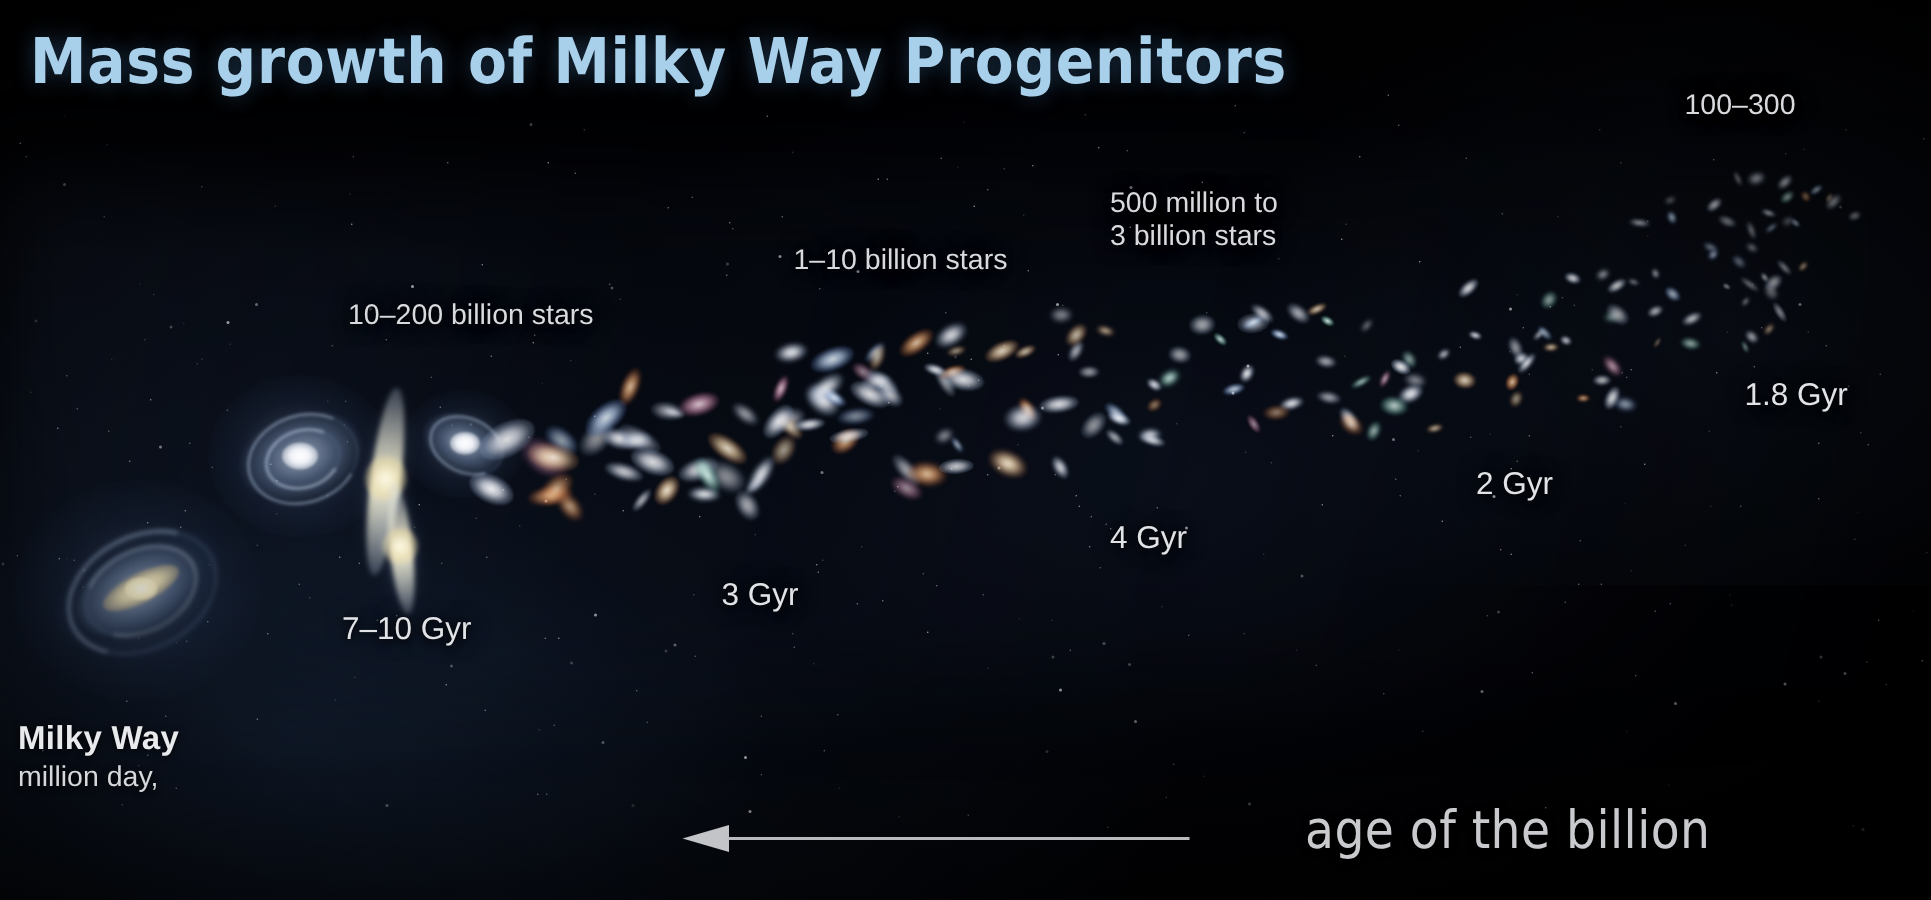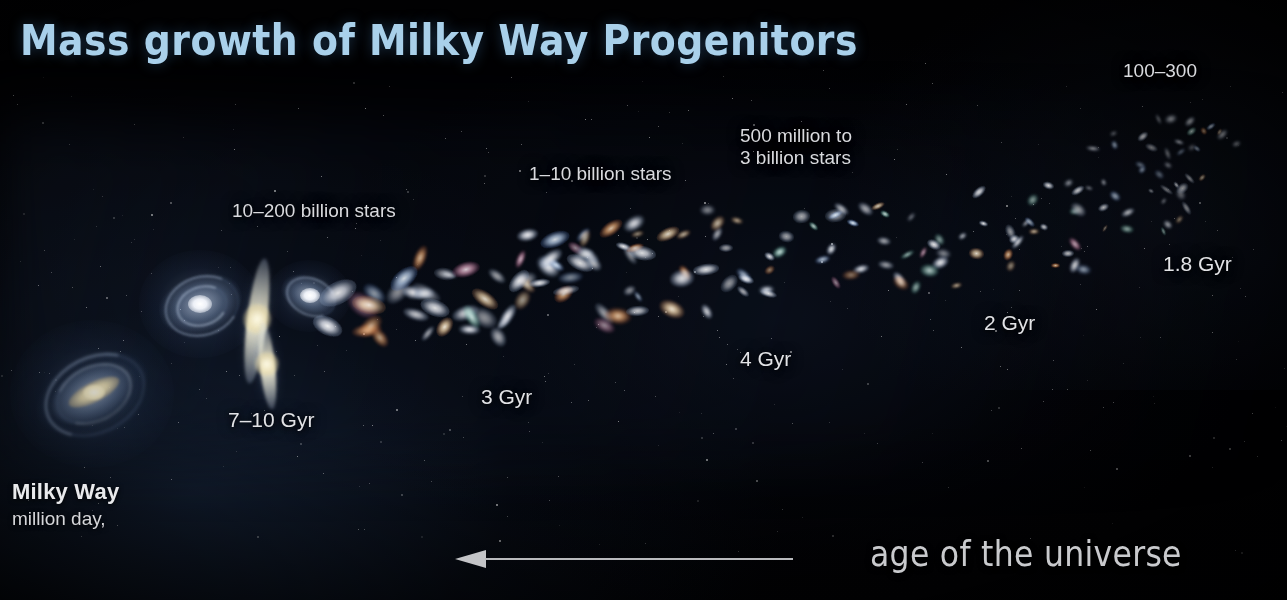--- a/index.html
+++ b/index.html
@@ -724,15 +724,15 @@
   <div class="lab gyr" style="left:228px;top:408px;">7–10 Gyr</div>
   <div class="lab gyr" style="left:481px;top:385px;">3 Gyr</div>
   <div class="lab gyr" style="left:740px;top:347px;">4 Gyr</div>
   <div class="lab gyr" style="left:984px;top:311px;">2 Gyr</div>
   <div class="lab gyr" style="left:1163px;top:252px;">1.8 Gyr</div>
 
   <div class="arrow-wrap">
     <div class="arrow-head"></div>
     <div class="arrow-line"></div>
   </div>
-  <div class="age-text">age of the universe</div>
+  <div class="age-text">age of the billion</div>
 
 </div>
 
 </body></html>

